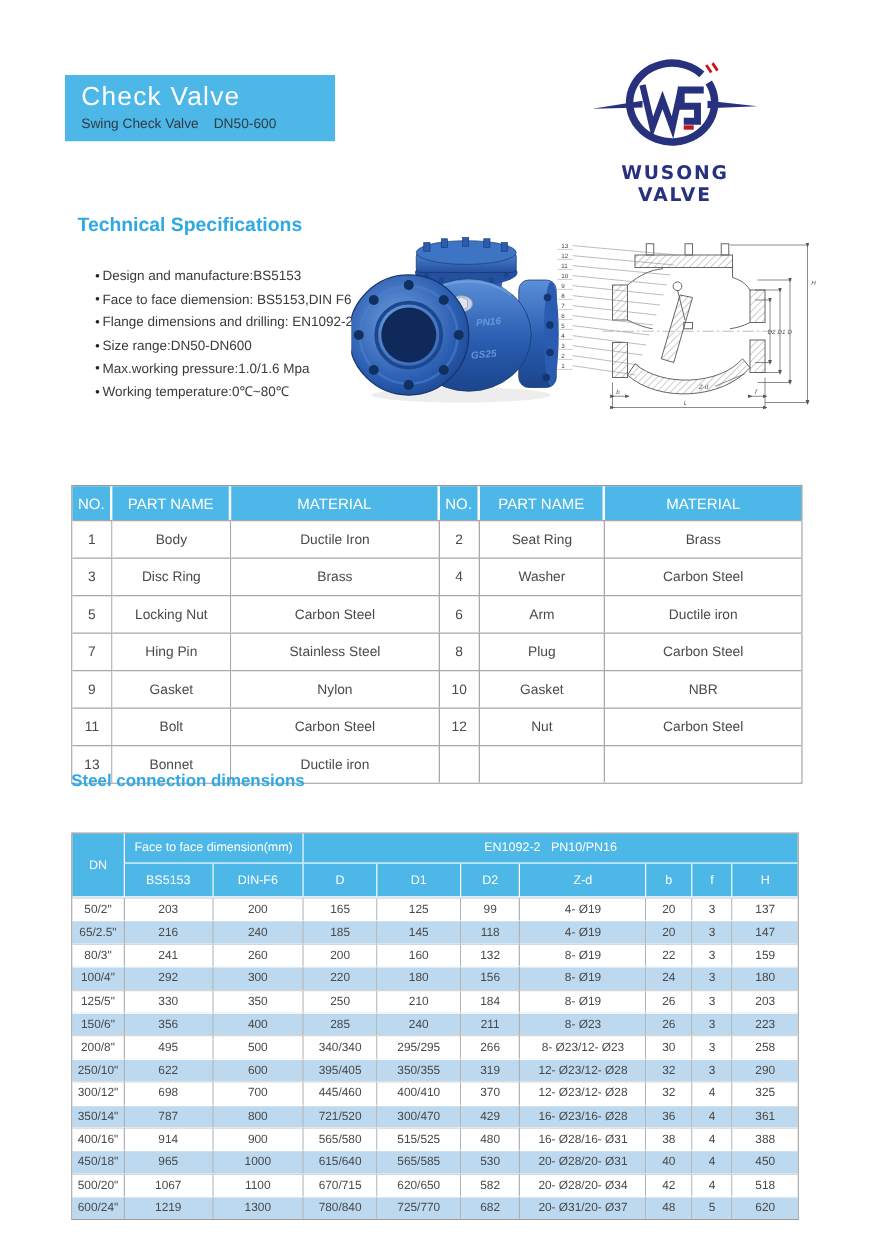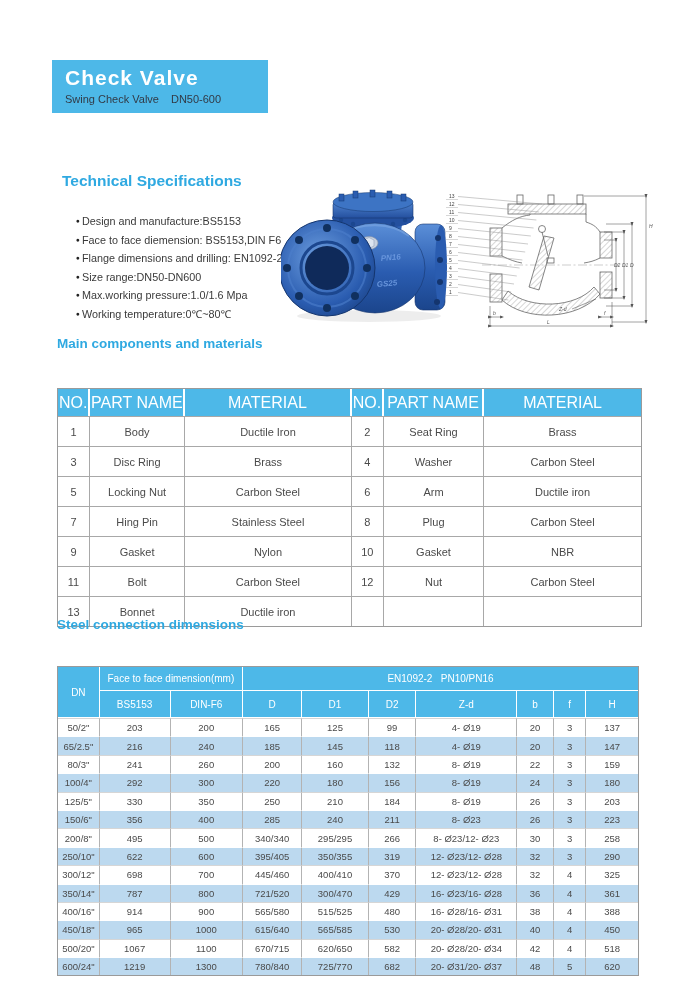--- a/index.html
+++ b/index.html
@@ -2,21 +2,21 @@
 <html style="--cyan: #4DB8E8; --headingcyan: #2FA9E1; --navy: #27317E; --red: #C4161C; --rowalt: #BCD9EF; --ink: #3a3a3a; --valveblue: #2A5CB0;"><head>
 <meta charset="utf-8">
 <style>
   html,body{margin:0;padding:0;background:#fff;}
   .page{position:relative;width:700px;height:1001px;background:#fff;overflow:hidden;
         font-family:"Liberation Sans",sans-serif;color:var(--ink);}
 
   
   .title-box{position:absolute;left:52px;top:60px;width:216px;height:53px;
              background:var(--cyan);box-sizing:border-box;padding:6px 0 0 13px;}
-  .title{font-size:21px;font-weight:bold;color:#fff;letter-spacing:1px;line-height:1.1;}
+  .title{font-size:21px;font-weight:normal;color:#fff;letter-spacing:1px;line-height:1.1;}
   .subtitle{margin-top:4px;font-size:11px;color:#323a46;display:flex;gap:12px;}
 
   .logo{position:absolute;left:468px;top:40px;width:144px;text-align:center;}
   .logo svg{width:144px;height:88px;display:block;}
   .logo-text{font-size:15px;font-weight:bold;color:var(--navy);letter-spacing:1.5px;
              font-family:"DejaVu Sans",sans-serif;margin-top:1px;}
 
   
   .sec-h{position:absolute;color:var(--headingcyan);font-weight:bold;margin:0;}
   #h-specs{left:62px;top:172px;font-size:15.5px;}
@@ -38,21 +38,21 @@
   .photo .cast{font-size:8px;fill:#6d9ae0;font-weight:bold;opacity:.9;font-style:italic;}
 
   
   .tbl-frame{position:absolute;border:1px solid #9a9a9a;}
   table{border-collapse:separate;border-spacing:0;width:100%;table-layout:fixed;}
   th{background:var(--cyan);color:#fff;font-weight:normal;text-align:center;white-space:pre;}
   td{text-align:center;color:#4a4a4a;background:#fff;}
 
   
   #comp-frame{left:57px;top:388px;width:583px;}
-  #comp-frame th{font-size:16px;height:25px;border-right:2px solid #fff;}
+  #comp-frame th{font-size:12px;height:25px;border-right:2px solid #fff;}
   #comp-frame th:last-child{border-right:none;}
   #comp-frame td{font-size:11px;height:27px;border-right:1px solid #a8a8a8;border-top:1px solid #a8a8a8;}
   #comp-frame td:last-child{border-right:none;}
   .cw1{width:5.5%}.cw2{width:16.3%}.cw3{width:28.6%}.cw4{width:5.5%}.cw5{width:17.2%}.cw6{width:26.9%}
 
   
   #dims-frame{left:57px;top:666px;width:580px;}
   #dims-frame th{font-size:10px;border-right:1px solid #fff;border-bottom:1px solid #fff;}
   #dims-frame tr.hr1 th{height:21px;}
   #dims-frame tr.hr2 th{height:24px;}
@@ -69,20 +69,38 @@
 <div class="page">
 
   <div class="title-box">
     <div class="title">Check Valve</div>
     <div class="subtitle">
       <span>Swing Check Valve</span>
       <span>DN50-600</span>
     </div>
   </div>
 
+  <div class="logo">
+    <svg viewBox="0 0 144 88">
+
+      <polygon points="6,47 46,40.5 46,46" style="fill:var(--navy)"></polygon>
+      <polygon points="98,40.5 138,45 98,46.5" style="fill:var(--navy)"></polygon>
+
+      <path d="M 93.5 19.5 A 34 31.5 0 1 0 99 26" fill="none" style="stroke:var(--navy)" stroke-width="6"></path>
+
+      <line x1="97" y1="12" x2="101" y2="18" style="stroke:var(--red)" stroke-width="2.2"></line>
+      <line x1="102" y1="10.5" x2="106" y2="16.5" style="stroke:var(--red)" stroke-width="2.2"></line>
+
+      <path d="M 46 28 L 54 62 L 62 40 L 70 62 L 77 30" fill="none" style="stroke:var(--navy)" stroke-width="5" stroke-linejoin="miter"></path>
+
+      <path d="M 95 32 L 77 32 L 77 45 L 90 45 L 90 57 L 79 57" fill="none" style="stroke:var(--navy)" stroke-width="5.5"></path>
+      <line x1="79" y1="62" x2="87" y2="62" style="stroke:var(--red)" stroke-width="3.5"></line>
+    </svg>
+    <div class="logo-text">WUSONG VALVE</div>
+  </div>
 
   <h2 class="sec-h" id="h-specs">Technical Specifications</h2>
   <ul class="spec-list">
       <li>Design and manufacture:BS5153</li>
       <li>Face to face diemension: BS5153,DIN F6</li>
       <li>Flange dimensions and drilling: EN1092-2</li>
       <li>Size range:DN50-DN600</li>
       <li>Max.working pressure:1.0/1.6 Mpa</li>
       <li>Working temperature:0℃~80℃</li>
     </ul>
@@ -261,21 +279,20 @@
       <text class="dl" x="115" y="143">Z-d</text>
       <text class="dl" x="49" y="147">b</text>
       <text class="dl" x="160" y="147">f</text>
       <text class="dl" x="170" y="99" font-size="4.2">D2</text>
       <text class="dl" x="178" y="99" font-size="4.2">D1</text>
       <text class="dl" x="186" y="99" font-size="4.2">D</text>
       <text class="dl" x="205" y="60" font-size="4.2">H</text>
     </svg>
   </div>
 
-  <h2 class="sec-h" id="h-comp">Main components and materials</h2>
   <div class="tbl-frame" id="comp-frame">
     <table>
       <colgroup>
         <col class="cw1">
           <col class="cw2">
           <col class="cw3">
           <col class="cw4">
           <col class="cw5">
           <col class="cw6">
       </colgroup>

